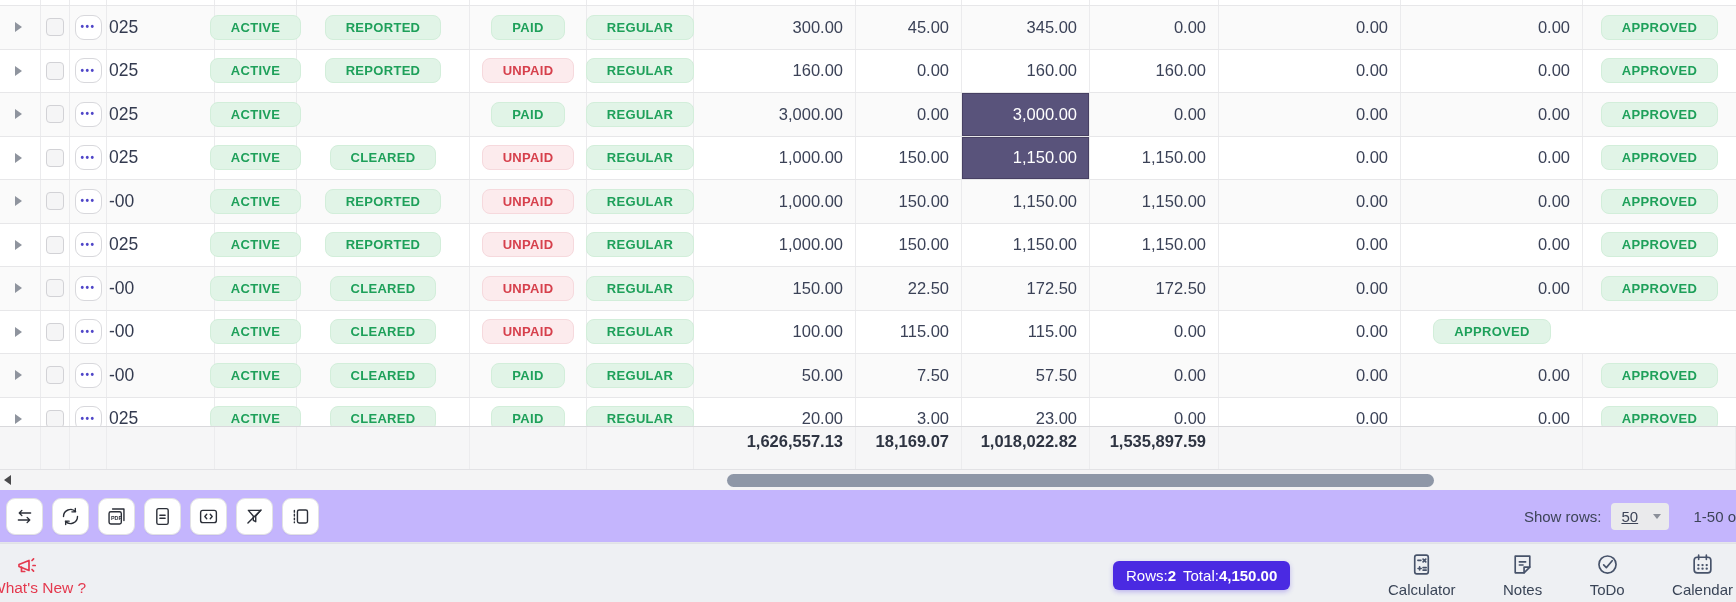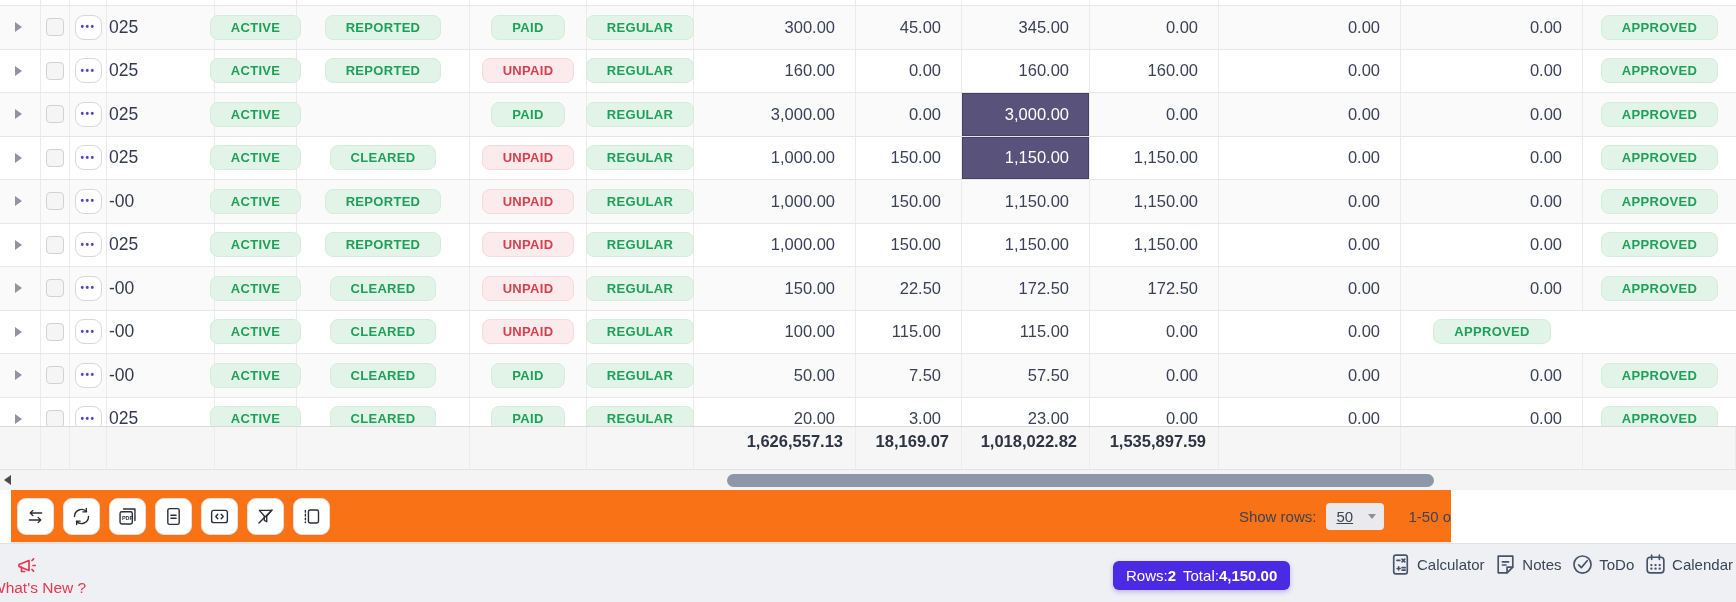--- a/index.html
+++ b/index.html
@@ -12,21 +12,21 @@
   .c { border-right:1px solid #ebebed; display:flex; align-items:center; min-width:0; }
   .c:last-child { border-right:none; }
 
   #rows-clip { position:absolute; top:0; left:0; width:1736px; height:426px; overflow:hidden; }
   .partial-row { height:6px; background:#fff; border-bottom:1px solid #e7e7e9; }
   .partial-row .c { height:100%; }
   .t-row { height:43.5px; border-bottom:1px solid #e7e7e9; background:#fff; }
   .t-row.alt { background:#fafafa; }
 
   .cell-center { justify-content:center; }
-  .cell-num { justify-content:flex-end; padding-right:20px; font-size:16.5px; color:#3b4257; white-space:nowrap; }
+  .cell-num { justify-content:flex-end; padding-right:12px; font-size:16.5px; color:#3b4257; white-space:nowrap; }
   .cell-num.sel { background:#59537b; color:#fff; box-shadow:inset 0 0 0 1px #474063; }
   .cell-ref { padding-left:2px; font-size:17.5px; color:#333a4f; white-space:nowrap; overflow:hidden; }
 
   .expand-arrow { width:0; height:0; border-left:7px solid #8f949e; border-top:5px solid transparent; border-bottom:5px solid transparent; margin-left:15px; cursor:pointer; }
   .checkbox { width:18px; height:18px; border:1px solid #d2d2d6; border-radius:4px; background:#f5f5f6; margin:0 auto; cursor:pointer; }
   .dots-btn { width:27px; height:25px; border:1px solid #d8d8dc; border-radius:9px; background:#fff; margin:0 auto; display:flex; align-items:center; justify-content:center; cursor:pointer; }
   .dots-btn span { color:#4f46c8; font-size:10px; letter-spacing:1.5px; line-height:1; font-weight:700; }
 
   .badge { display:inline-flex; align-items:center; justify-content:center; font-size:13px; font-weight:700; letter-spacing:.3px; padding:5px 20px; border-radius:8px; line-height:1; white-space:nowrap; }
   .badge.green { color:#1ea05a; background:#e1f4e7; border:1px solid #d2eeda; }
@@ -35,21 +35,21 @@
   
   #totals-row { position:absolute; top:426px; left:0; height:44px; background:#f6f6f7; border-top:1px solid #d9d9dc; border-bottom:1px solid #e2e2e5; }
   #totals-row .c { align-items:flex-start; padding-top:5px; justify-content:flex-end; padding-right:12px; font-size:16.5px; font-weight:700; color:#2e3442; white-space:nowrap; border-right:1px solid #ececee; }
 
   
   #hscroll { position:absolute; top:470px; left:0; width:1736px; height:20px; background:#f4f4f5; }
   #hscroll .left-arrow { position:absolute; left:4px; top:5px; width:0; height:0; border-right:7px solid #4a4a4c; border-top:5px solid transparent; border-bottom:5px solid transparent; cursor:pointer; }
   #hscroll .thumb { position:absolute; left:727px; top:3.5px; width:707px; height:13px; background:#8e97a7; border-radius:7px; cursor:grab; }
 
   
-  #toolbar { position:absolute; top:490px; left:11px; width:1440px; height:53px; background:#f97316; border-bottom:1px solid #e4e6ea; }
+  #toolbar { position:absolute; top:490px; left:0; width:1736px; height:53px; background:#c4b5fd; border-bottom:1px solid #e4e6ea; }
   #toolbar-buttons { position:absolute; left:6px; top:8px; display:flex; gap:9px; }
   .tool-btn { width:37px; height:37px; background:#fff; border:1px solid #e2e2e4; border-radius:9px; display:flex; align-items:center; justify-content:center; color:#2b2f38; cursor:pointer; box-shadow:0 1px 1px rgba(0,0,0,.03); }
   .tool-btn svg { width:21px; height:21px; }
 
   #pager { position:absolute; right:0; top:0; height:53px; display:flex; align-items:center; }
   #pager .lbl { font-size:15px; color:#3d4458; }
   #rows-select { margin-left:10px; width:58px; height:27px; background:#eaeaec; border-radius:4px; display:flex; align-items:center; padding:0 8px 0 10px; cursor:pointer; }
   #rows-select .val { font-size:15px; color:#3d4458; flex:1;text-decoration:underline; }
   #rows-select .chev { width:0; height:0; border-top:5px solid #8b8f99; border-left:4.5px solid transparent; border-right:4.5px solid transparent; }
   #range-text { margin-left:24px; font-size:15px; color:#3d4458; white-space:nowrap;text-align:center; }
@@ -59,21 +59,21 @@
 
   #whats-new { position:absolute; left:0; top:0; cursor:pointer; }
   #whats-new .megaphone { position:absolute; left:16px; top:11px; width:24px; height:24px; color:#e4394e; }
   #whats-new .wn-label { position:absolute; left:-9px; top:35px; font-size:15.5px; font-weight:500; color:#e4394e; white-space:nowrap; }
 
   #rows-total-badge { position:absolute; left:1113px; top:17px; height:29px; background:#4a2ae2; border-radius:6px; color:#fff; display:flex; align-items:center; padding:0 13px; font-size:15px; box-shadow:0 2px 5px rgba(74,42,226,.3); white-space:nowrap; }
   #rows-total-badge b { font-weight:700; }
   #rows-total-badge .sep { width:7px; }
 
   #quick-links { position:absolute; left:1388px; top:8px; width:345px; display:flex; justify-content:space-between; }
-  .ql-item { display:flex; flex-direction:row; align-items:center; gap:4px; cursor:pointer; color:#47536a; }
+  .ql-item { display:flex; flex-direction:column; align-items:center; gap:4px; cursor:pointer; color:#47536a; }
   .ql-item svg { width:25px; height:25px; }
   .ql-item .ql-label { font-size:15px; color:#3a4557; }
 </style>
 </head>
 <body>
 
 <div id="app">
 
   <div id="rows-clip">
     <div class="grid-row partial-row">

